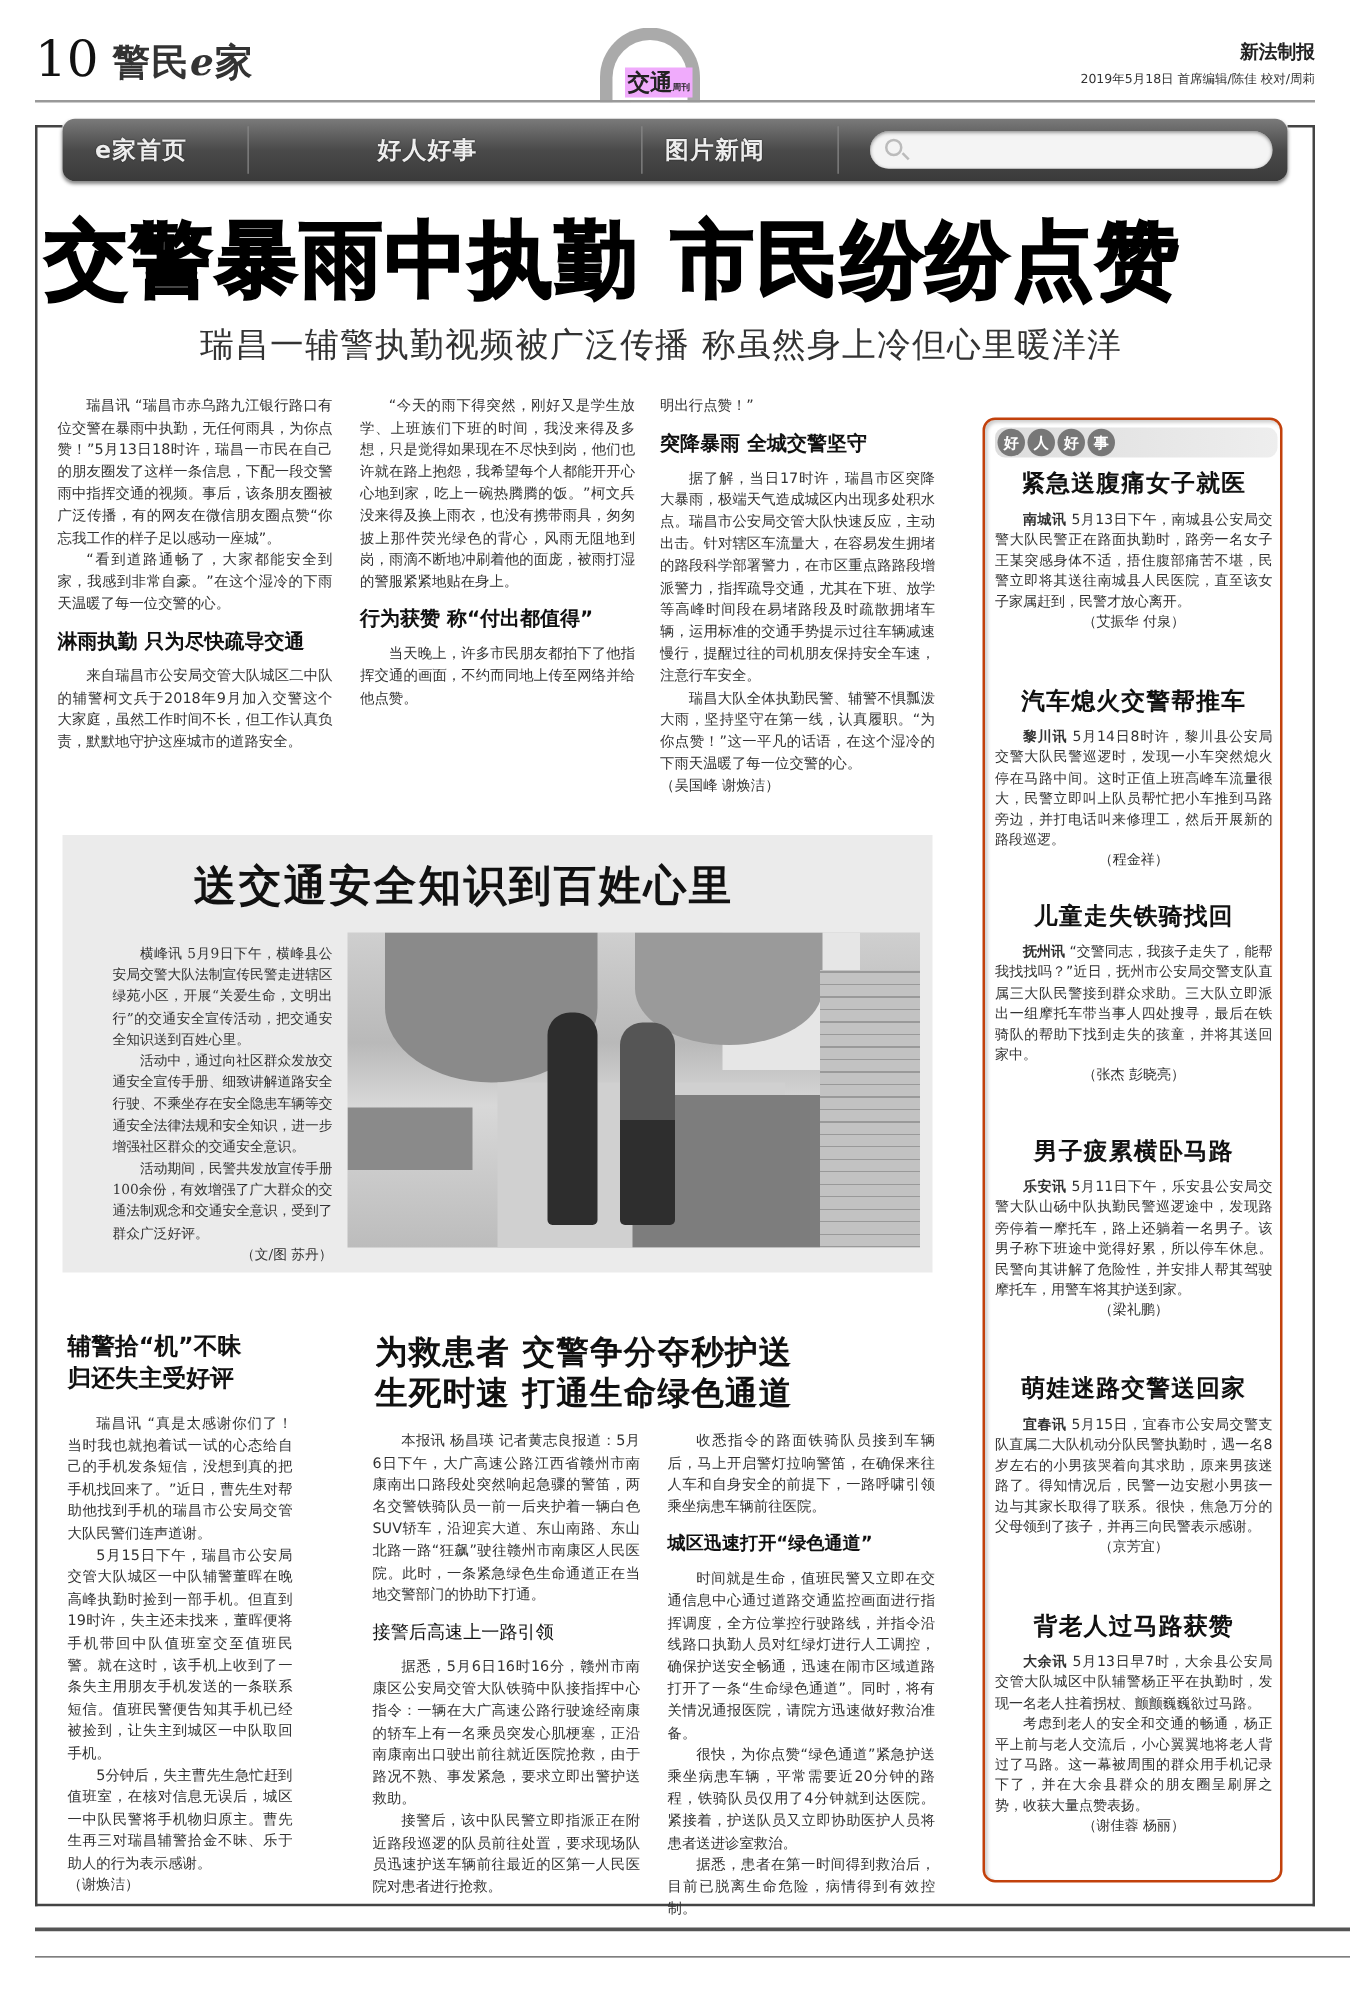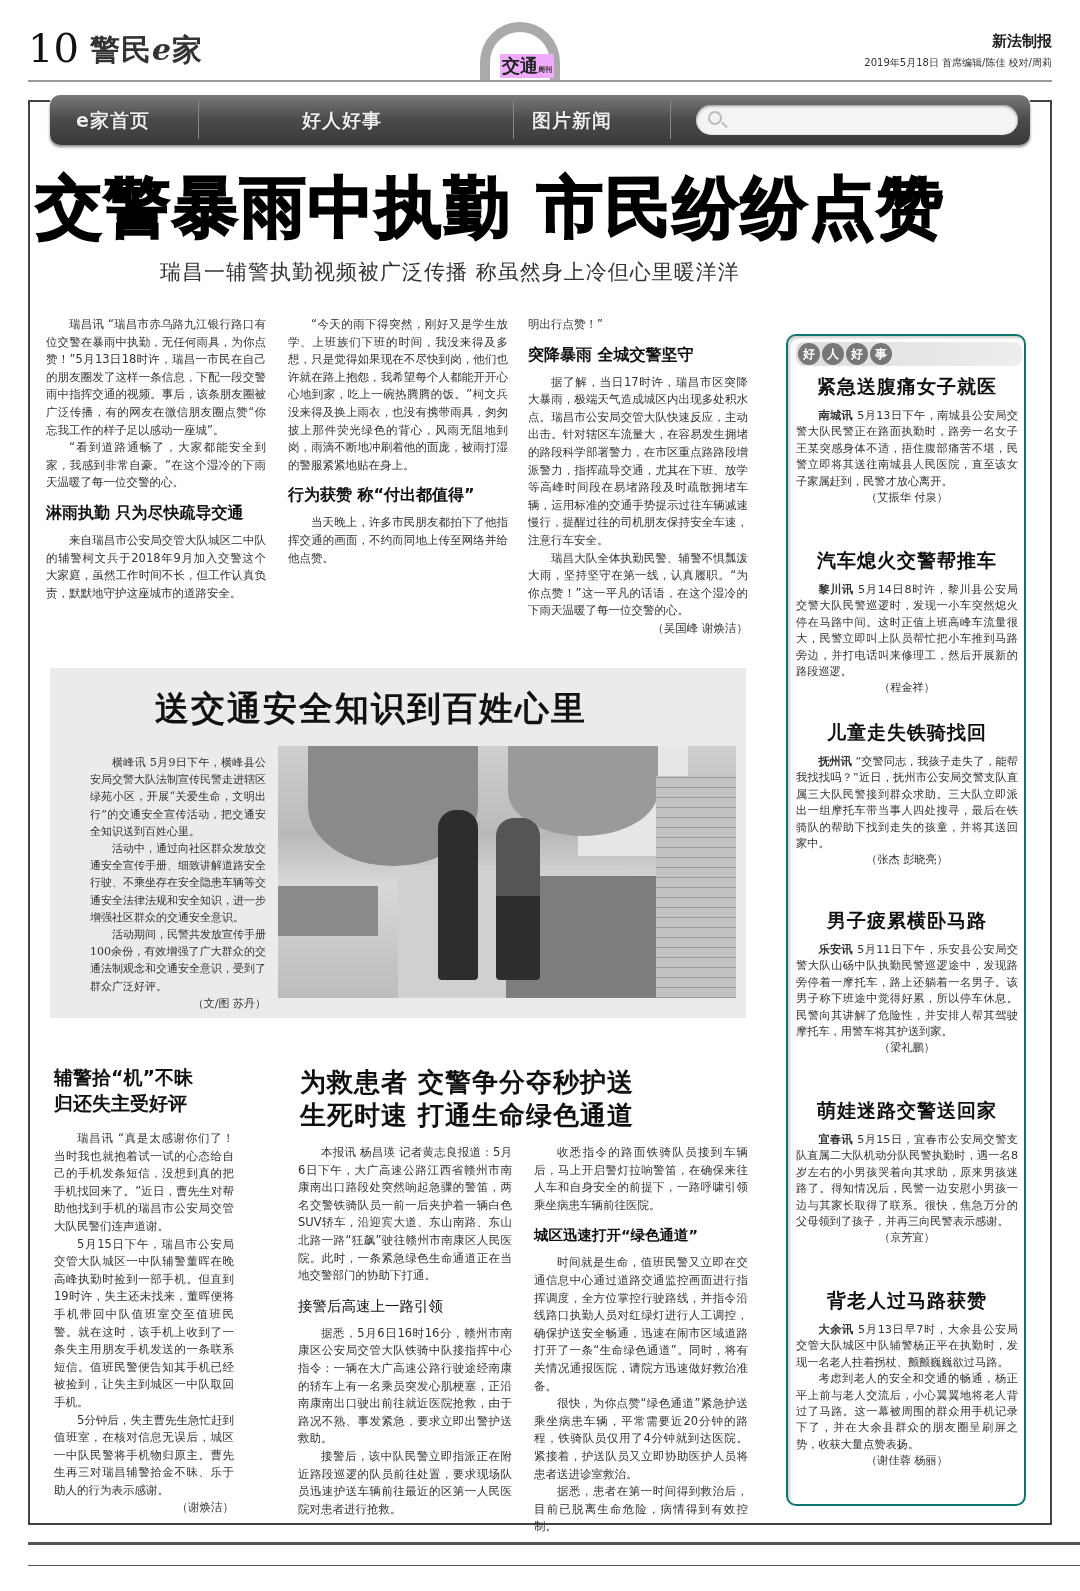--- a/index.html
+++ b/index.html
@@ -18,26 +18,26 @@
 .frame{position:absolute;left:28px;top:100px;width:1024px;height:1425px;border:2px solid #444;border-top:none}
 .frame-top-l{position:absolute;left:28px;top:100px;width:22px;height:2px;background:#444}
 .frame-top-r{position:absolute;left:1030px;top:100px;width:22px;height:2px;background:#444}
 .navbar{position:absolute;left:50px;top:95px;width:980px;height:50px;border-radius:10px;background:linear-gradient(#7a7a7a,#4a4a4a 50%,#3a3a3a);box-shadow:0 2px 3px #888}
 .nav-item{position:absolute;top:0;height:50px;line-height:50px;color:#eee;font-size:19px;font-weight:bold;text-shadow:0 0 1px #000;letter-spacing:1px}
 .nav-sep{position:absolute;top:6px;width:1px;height:38px;background:#888}
 .search{position:absolute;left:646px;top:10px;width:322px;height:30px;border-radius:15px;background:#f4f4f4;box-shadow:inset 0 1px 3px #888}
 .search-icon{position:absolute;left:12px;top:6px;width:14px;height:14px;border:2px solid #bbb;border-radius:50%}
 .search-icon:after{content:"";position:absolute;left:11px;top:11px;width:7px;height:2px;background:#bbb;transform:rotate(45deg)}
 .headline{position:absolute;left:36px;top:168px;width:1000px;font-size:66px;font-weight:bold;letter-spacing:2px;color:#000;white-space:nowrap;line-height:80px;-webkit-text-stroke:2px #000}
-.subhead{position:absolute;left:160px;top:258px;font-size:21px;color:#333;white-space:nowrap;letter-spacing:1px}
+.subhead{position:absolute;left:160px;top:258px;font-size:27px;color:#333;white-space:nowrap;letter-spacing:1px}
 .col{position:absolute;font-size:11.5px;line-height:17.6px;color:#333;text-align:justify}
 .col p{text-indent:2em}
 .col .sh{font-size:16px;font-weight:bold;line-height:24px;margin:9px 0 7px;color:#111;text-indent:0;white-space:nowrap}
-.col .by{text-align:right;text-indent:0}
-.sidebar{position:absolute;left:786px;top:334px;width:240px;height:1172px;border:2px solid #0f766e;border-radius:10px;box-shadow:inset 2px 2px 3px #ccc}
+.col .by{text-indent:0}
+.sidebar{position:absolute;left:786px;top:334px;width:240px;height:1172px;border:2px solid #c2410c;border-radius:10px;box-shadow:inset 2px 2px 3px #ccc}
 .sb-badge{position:absolute;left:8px;top:6px;height:24px;width:226px;background:linear-gradient(90deg,#ddd,#eee);border-radius:8px}
 .sb-badge span{display:inline-block;width:22px;height:22px;margin:1px 0 0 2px;border-radius:50%;background:#777;color:#fff;font-size:12px;text-align:center;line-height:22px;font-weight:bold}
 .sb-item{position:absolute;left:8px;width:222px}
 .sb-item h3{font-size:19px;font-weight:bold;text-align:center;color:#111;margin-bottom:8px;letter-spacing:1px}
 .sb-item p{font-size:11.2px;line-height:16.4px;color:#333;text-indent:2em;text-align:justify}
 .sb-item .by{text-align:center;text-indent:0}
 .feature{position:absolute;left:50px;top:668px;width:696px;height:350px;background:#ebebeb}
 .feature-title{position:absolute;left:105px;top:18px;font-size:34px;font-weight:bold;color:#111;letter-spacing:2px;white-space:nowrap}
 .feature-text{position:absolute;left:40px;top:86px;width:176px;font-family:"DejaVu Serif",serif;font-size:11px;line-height:17.2px;color:#333;text-align:justify}
 .feature-text p{text-indent:2em}

